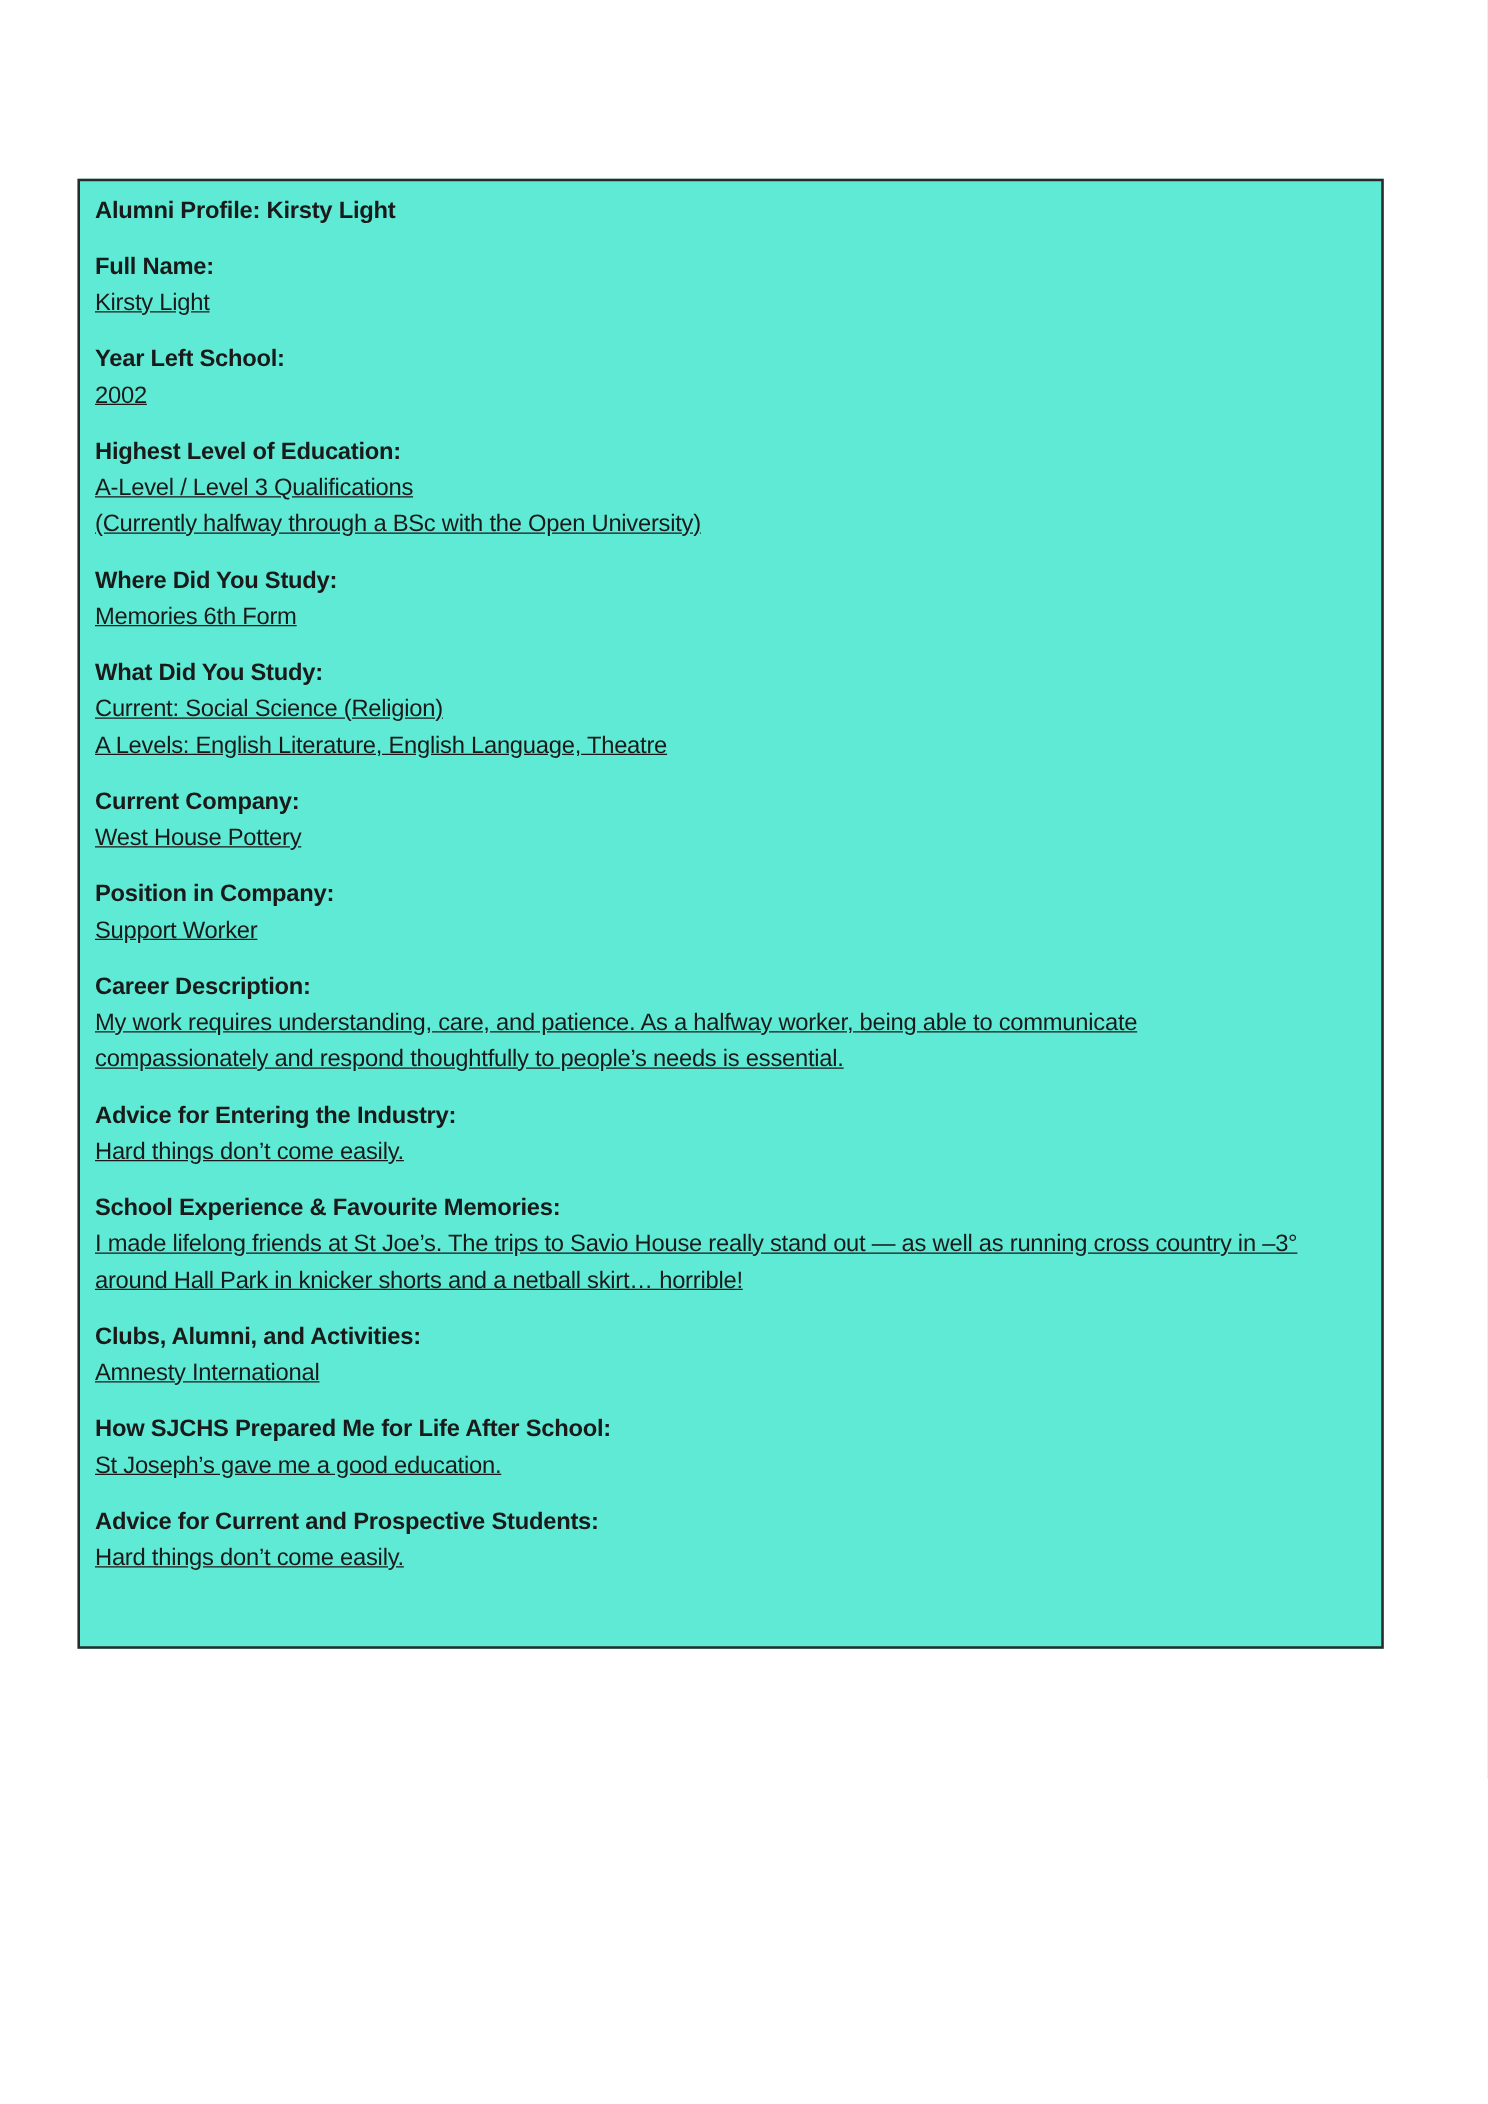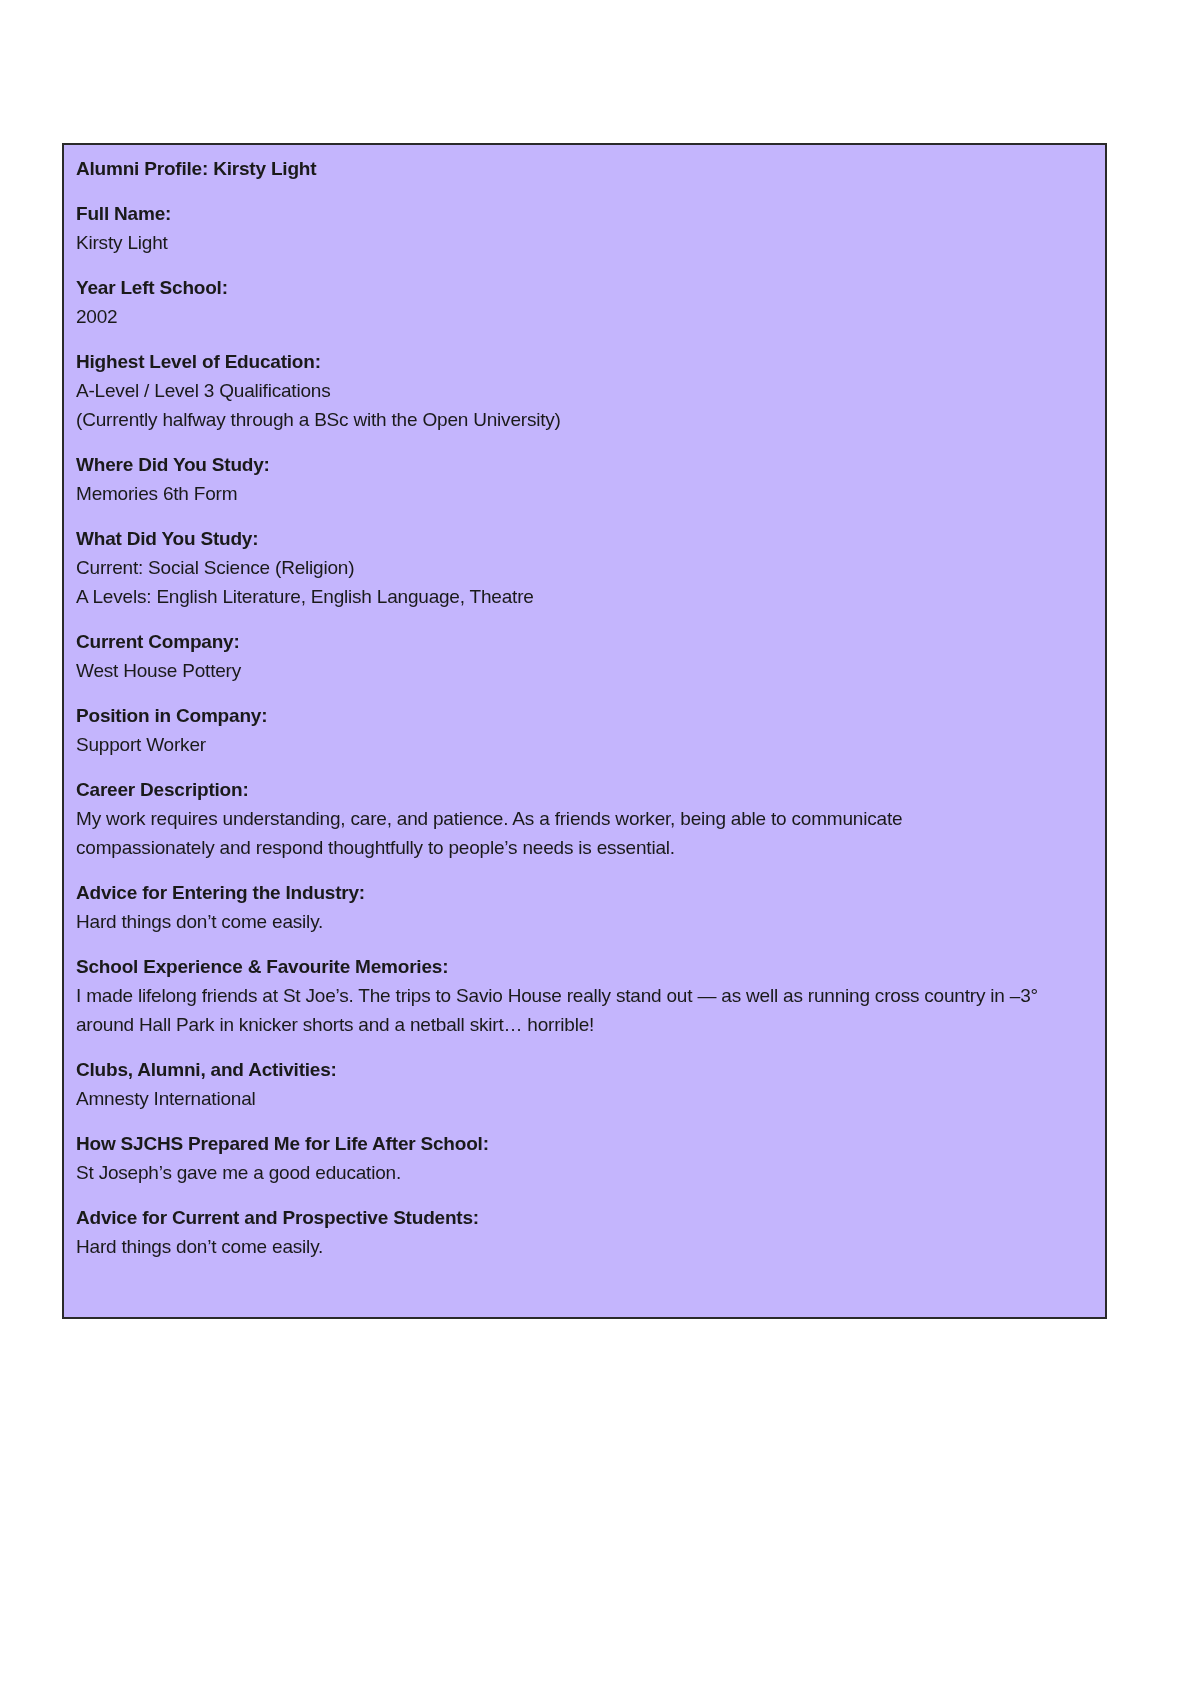--- a/index.html
+++ b/index.html
@@ -16,21 +16,21 @@
     overflow: hidden;
   }
   .doc-box {
     position: absolute;
     left: 62px;
     top: 143px;
     width: 1045px;
     height: 1176px;
     box-sizing: border-box;
     border: 2px solid #2a2a2a;
-    background: #c4b5fd;
+    background: #5eead4;
     padding: 9px 16px 0 12px;
   }
   .doc-title {
     font-weight: bold;
     font-size: 19px;
     line-height: 29px;
     letter-spacing: -0.2px;
     margin: 0 0 16px 0;
   }
   .section {
@@ -40,20 +40,21 @@
     font-weight: bold;
     font-size: 19px;
     line-height: 29px;
     letter-spacing: -0.2px;
   }
   .section-line {
     font-weight: normal;
     font-size: 19px;
     line-height: 29px;
     letter-spacing: -0.2px;
+    text-decoration: underline;
   }
 </style>
 </head>
 <body>
 
 <div class="doc-box">
   <p class="doc-title">Alumni Profile: Kirsty Light</p>
   <div id="sections">
       <div class="section">
         <div class="section-label">Full Name:</div>
@@ -80,21 +81,21 @@
       <div class="section">
         <div class="section-label">Current Company:</div>
         <div class="section-line">West House Pottery</div>
       </div>
       <div class="section">
         <div class="section-label">Position in Company:</div>
         <div class="section-line">Support Worker</div>
       </div>
       <div class="section">
         <div class="section-label">Career Description:</div>
-        <div class="section-line">My work requires understanding, care, and patience. As a friends worker, being able to communicate</div>
+        <div class="section-line">My work requires understanding, care, and patience. As a halfway worker, being able to communicate</div>
         <div class="section-line">compassionately and respond thoughtfully to people’s needs is essential.</div>
       </div>
       <div class="section">
         <div class="section-label">Advice for Entering the Industry:</div>
         <div class="section-line">Hard things don’t come easily.</div>
       </div>
       <div class="section">
         <div class="section-label">School Experience &amp; Favourite Memories:</div>
         <div class="section-line">I made lifelong friends at St Joe’s. The trips to Savio House really stand out — as well as running cross country in –3°</div>
         <div class="section-line">around Hall Park in knicker shorts and a netball skirt… horrible!</div>

